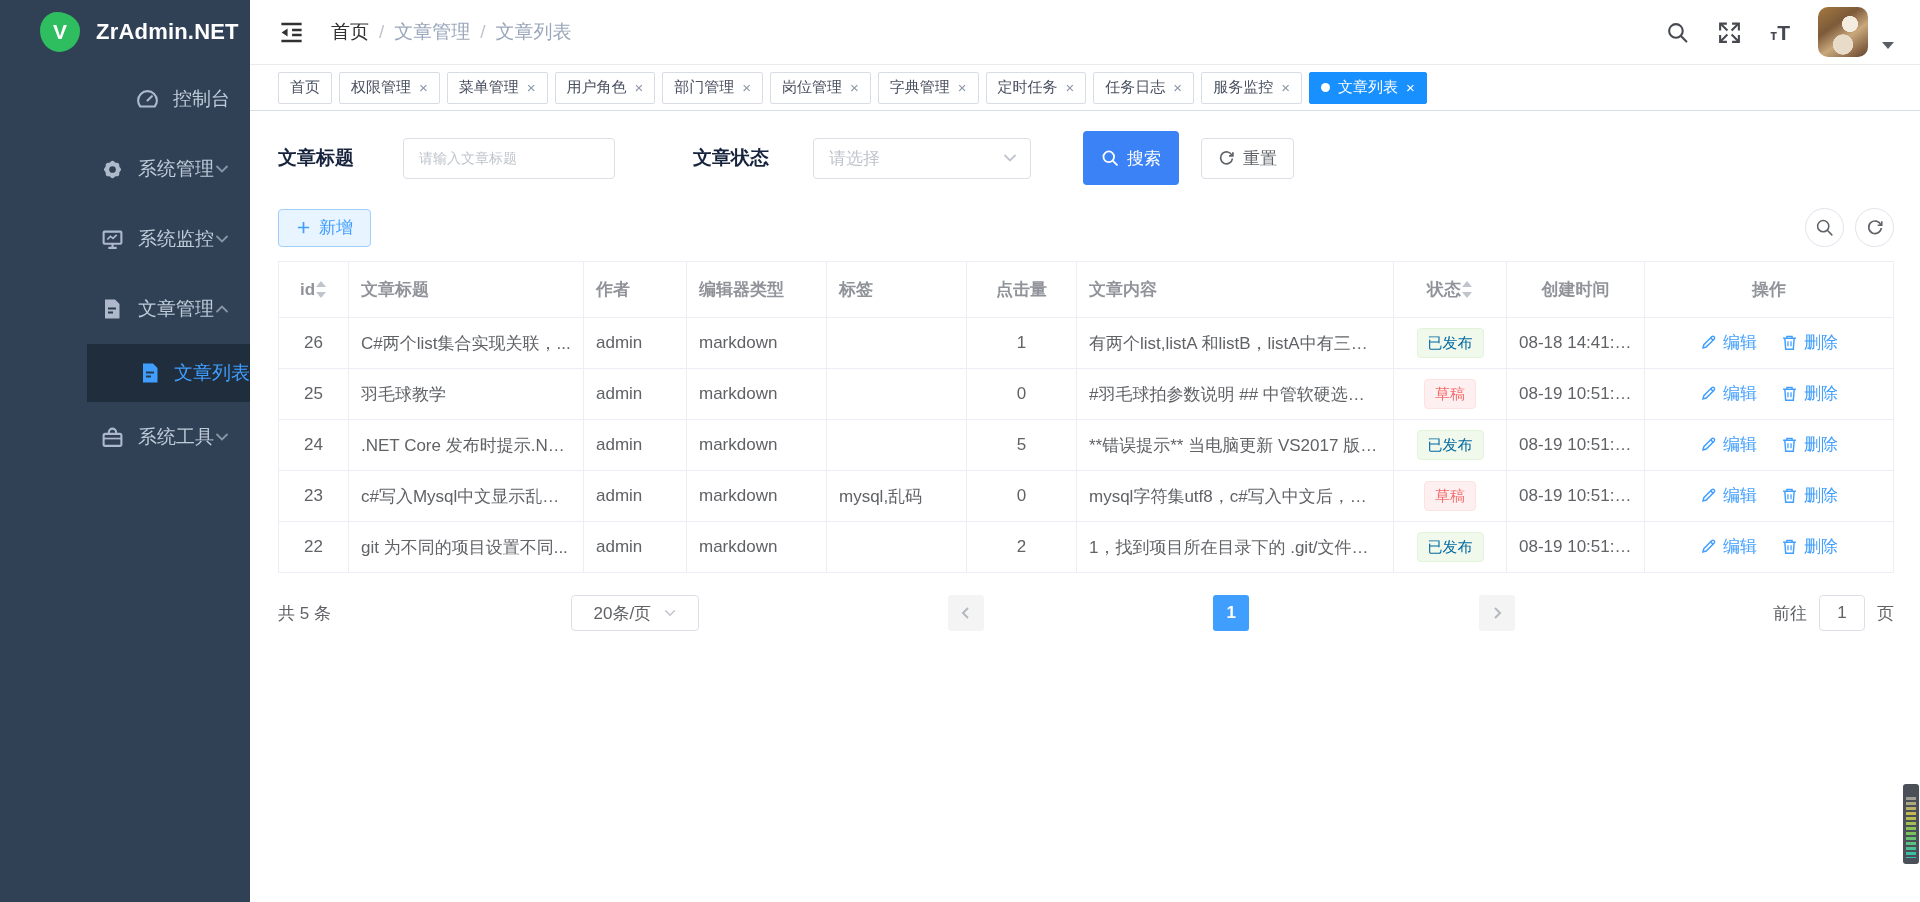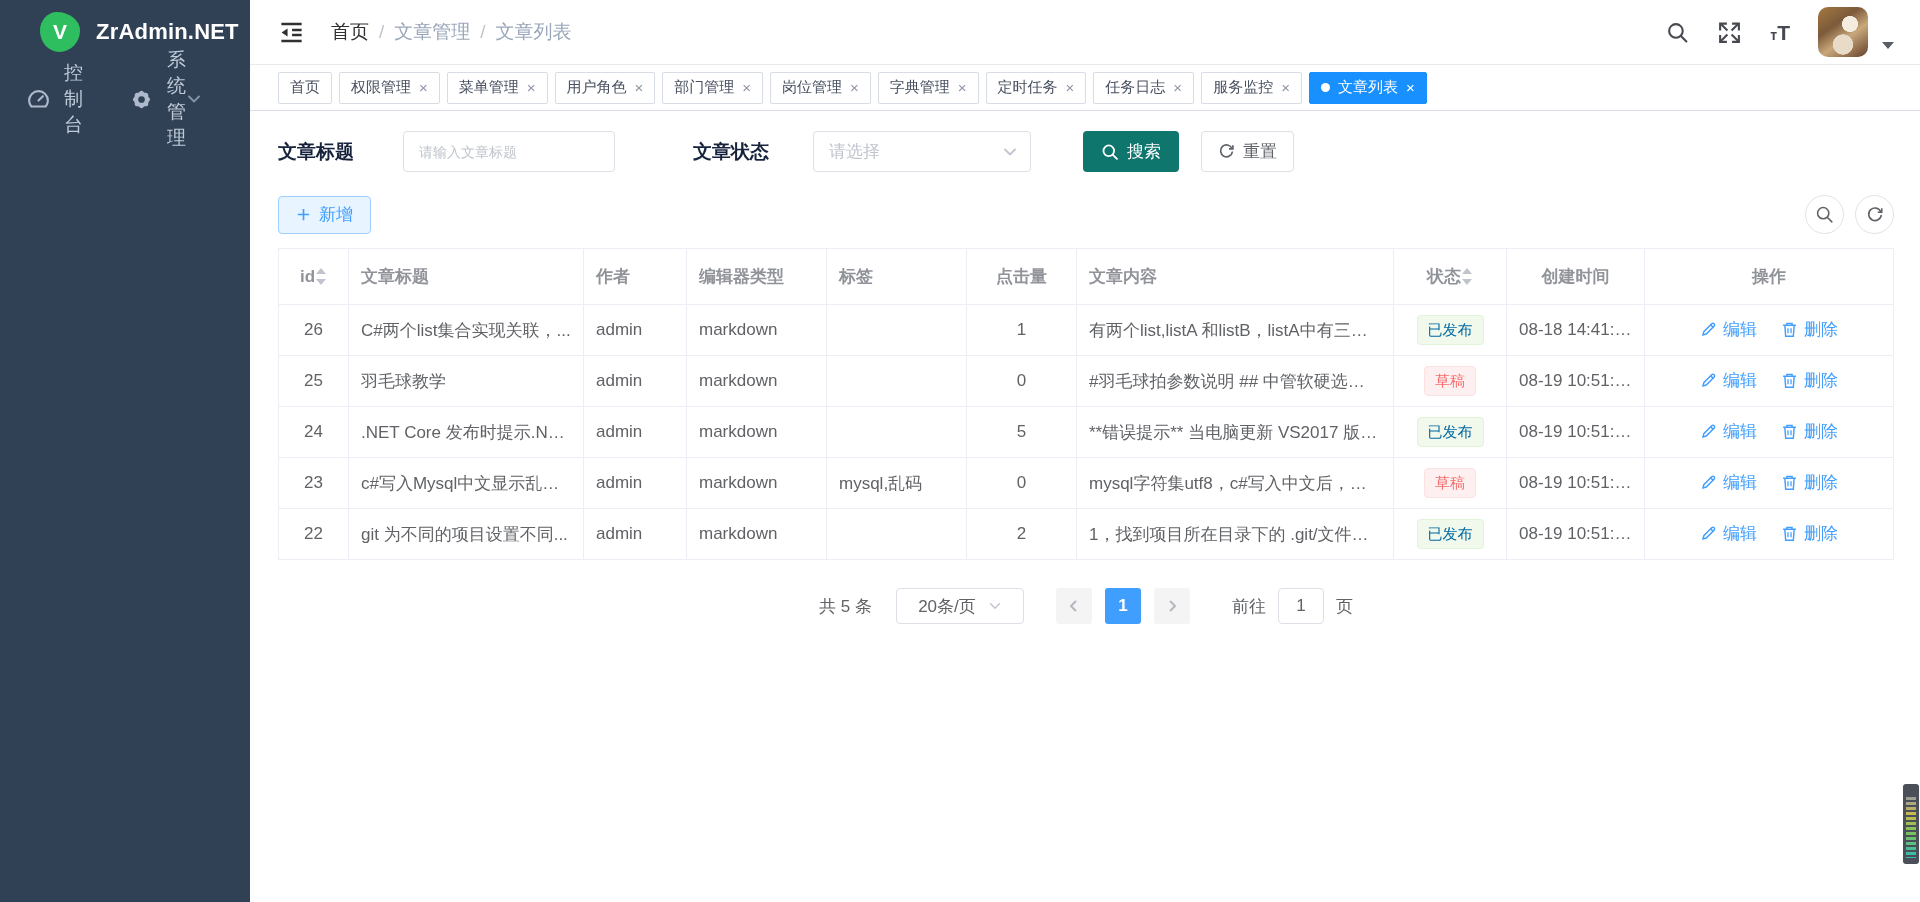--- a/index.html
+++ b/index.html
@@ -4,21 +4,21 @@
 <style>
   html,body{margin:0;padding:0;overflow:hidden;}
   body{width:1920px;height:902px;background:#fff;font-family:"Liberation Sans","DejaVu Sans",sans-serif;color:#303133;}
   .app{display:flex;width:1920px;height:902px;}
 
   
   .sidebar{width:250px;flex-shrink:0;background:#304156;display:flex;flex-direction:column;}
   .logo-row{height:64px;display:flex;align-items:center;padding-left:40px;gap:16px;cursor:pointer;}
   .logo-badge{width:40px;height:40px;background:#2ebe60;border-radius:42% 58% 52% 48% / 46% 46% 54% 54%;display:flex;align-items:center;justify-content:center;color:#fff;font-weight:bold;font-size:21px;}
   .logo-title{color:#fff;font-weight:bold;font-size:22px;letter-spacing:.2px;}
-  .menu{display:flex;flex-direction:row;align-items:flex-end;}
+  .menu{display:flex;flex-direction:column;align-items:flex-end;}
   .menu-item{height:70px;display:flex;align-items:center;padding:0 20px 0 26px;color:#bfcbd9;font-size:19px;cursor:pointer;}
   .menu-item .mi-icon{width:24px;height:24px;margin-right:14px;color:#aeb9cb;display:flex;align-items:center;justify-content:center;}
   .menu-item .mi-label{flex:1;}
   .menu-item .mi-arrow{color:#8a95a5;display:flex;}
   .sub-item{height:58px;display:flex;align-items:center;padding-left:52px;background:#1f2d3d;color:#409eff;font-size:19px;cursor:pointer;}
   .sub-item .mi-icon{width:22px;height:22px;margin-right:13px;display:flex;align-items:center;justify-content:center;}
 
   
   .main{flex:1;display:flex;flex-direction:column;background:#fff;min-width:0;}
   .topbar{height:64px;border-bottom:1px solid #e8eaee;display:flex;align-items:center;padding:0 26px 0 28px;}
@@ -50,21 +50,21 @@
   .content{padding:20px 26px 0 28px;}
   .filter-row{display:flex;align-items:center;}
   .f-label{font-size:19px;font-weight:bold;color:#17233d;}
   .f-label.w1{width:125px;}
   .f-label.w2{width:120px;}
   .text-input{width:180px;height:39px;border:1px solid #dcdfe6;border-radius:4px;padding:0 15px;font-size:14px;color:#606266;outline:none;font-family:inherit;}
   .text-input::placeholder{color:#bfc4cc;}
   .gap1{width:78px;}
   .select{width:218px;height:41px;box-sizing:border-box;border:1px solid #dcdfe6;border-radius:4px;display:flex;align-items:center;justify-content:space-between;padding:0 12px 0 15px;color:#bfc4cc;font-size:17px;cursor:pointer;background:#fff;}
   .btn{display:inline-flex;align-items:center;justify-content:center;gap:8px;border-radius:4px;font-size:17px;cursor:pointer;box-sizing:border-box;border:none;font-family:inherit;}
-  .btn-search{height:41px;padding:0 18px;background:#0f766e;color:#fff;margin-left:52px;}
+  .btn-search{height:54px;padding:0 18px;background:#3b82f6;color:#fff;margin-left:52px;}
   .btn-reset{height:41px;padding:0 16px;background:#fff;border:1px solid #dcdfe6;color:#5f6368;margin-left:22px;}
   .toolbar{display:flex;align-items:center;margin-top:23px;}
   .btn-add{height:38px;padding:0 17px;background:#e8f4ff;border:1px solid #a0cfff;color:#409eff;}
   .toolbar-right{margin-left:auto;display:flex;gap:11px;}
   .circle-btn{width:37px;height:37px;border-radius:50%;border:1px solid #e0e3e9;background:#fff;display:flex;align-items:center;justify-content:center;color:#5f6368;cursor:pointer;}
 
   
   table.grid{width:100%;border-collapse:collapse;table-layout:fixed;margin-top:14px;}
   .grid th{height:56px;box-sizing:border-box;border:1px solid #ebeef5;color:#909399;font-weight:bold;font-size:17px;padding:0 12px;white-space:nowrap;}
   .grid td{height:51px;box-sizing:border-box;border:1px solid #ebeef5;color:#606266;font-size:17px;padding:8px 12px;white-space:nowrap;overflow:hidden;text-overflow:ellipsis;background:#fff;}
@@ -76,21 +76,21 @@
   .grid th:nth-child(10),.grid td:nth-child(10){text-align:center;}
   .th-inner{display:inline-flex;align-items:center;gap:0;}
   .sort-caret{display:inline-flex;flex-direction:column;gap:2px;}
   .badge{display:inline-block;padding:5px 10px;border-radius:4px;font-size:15px;line-height:1.2;}
   .badge.success{color:#0369a1;background:#f0f9eb;border:1px solid #e1f3d8;}
   .badge.danger{color:#f56c6c;background:#fef0f0;border:1px solid #fde2e2;}
   .op{color:#409eff;display:inline-flex;align-items:center;gap:6px;cursor:pointer;}
   .op + .op{margin-left:24px;}
 
   
-  .pagination{display:flex;align-items:center;justify-content:center;margin-top:28px;font-size:17px;color:#606266;}
+  .pagination{display:flex;align-items:center;justify-content:space-between;margin-top:22px;font-size:17px;color:#606266;}
   .pg-total{margin-right:24px;}
   .pg-size{width:128px;height:36px;box-sizing:border-box;border:1px solid #dcdfe6;border-radius:4px;display:flex;align-items:center;justify-content:center;gap:12px;cursor:pointer;margin-right:32px;color:#606266;}
   .pg-btn{width:36px;height:36px;background:#f4f4f5;border-radius:3px;display:flex;align-items:center;justify-content:center;color:#b4b8bf;cursor:pointer;}
   .pg-num{width:36px;height:36px;background:#409eff;color:#fff;border-radius:3px;display:flex;align-items:center;justify-content:center;font-weight:bold;margin:0 13px;cursor:pointer;}
   .pg-goto{margin-left:42px;display:flex;align-items:center;gap:12px;}
   .pg-input{width:46px;height:36px;box-sizing:border-box;border:1px solid #dcdfe6;border-radius:4px;text-align:center;font-size:17px;color:#606266;outline:none;font-family:inherit;}
 
   
   .minimap{position:fixed;right:1px;bottom:38px;width:16px;height:80px;background:#4a4f58;border-radius:3px;box-sizing:border-box;padding:13px 3px 6px;cursor:pointer;}
   .minimap-stripes{width:100%;height:100%;

